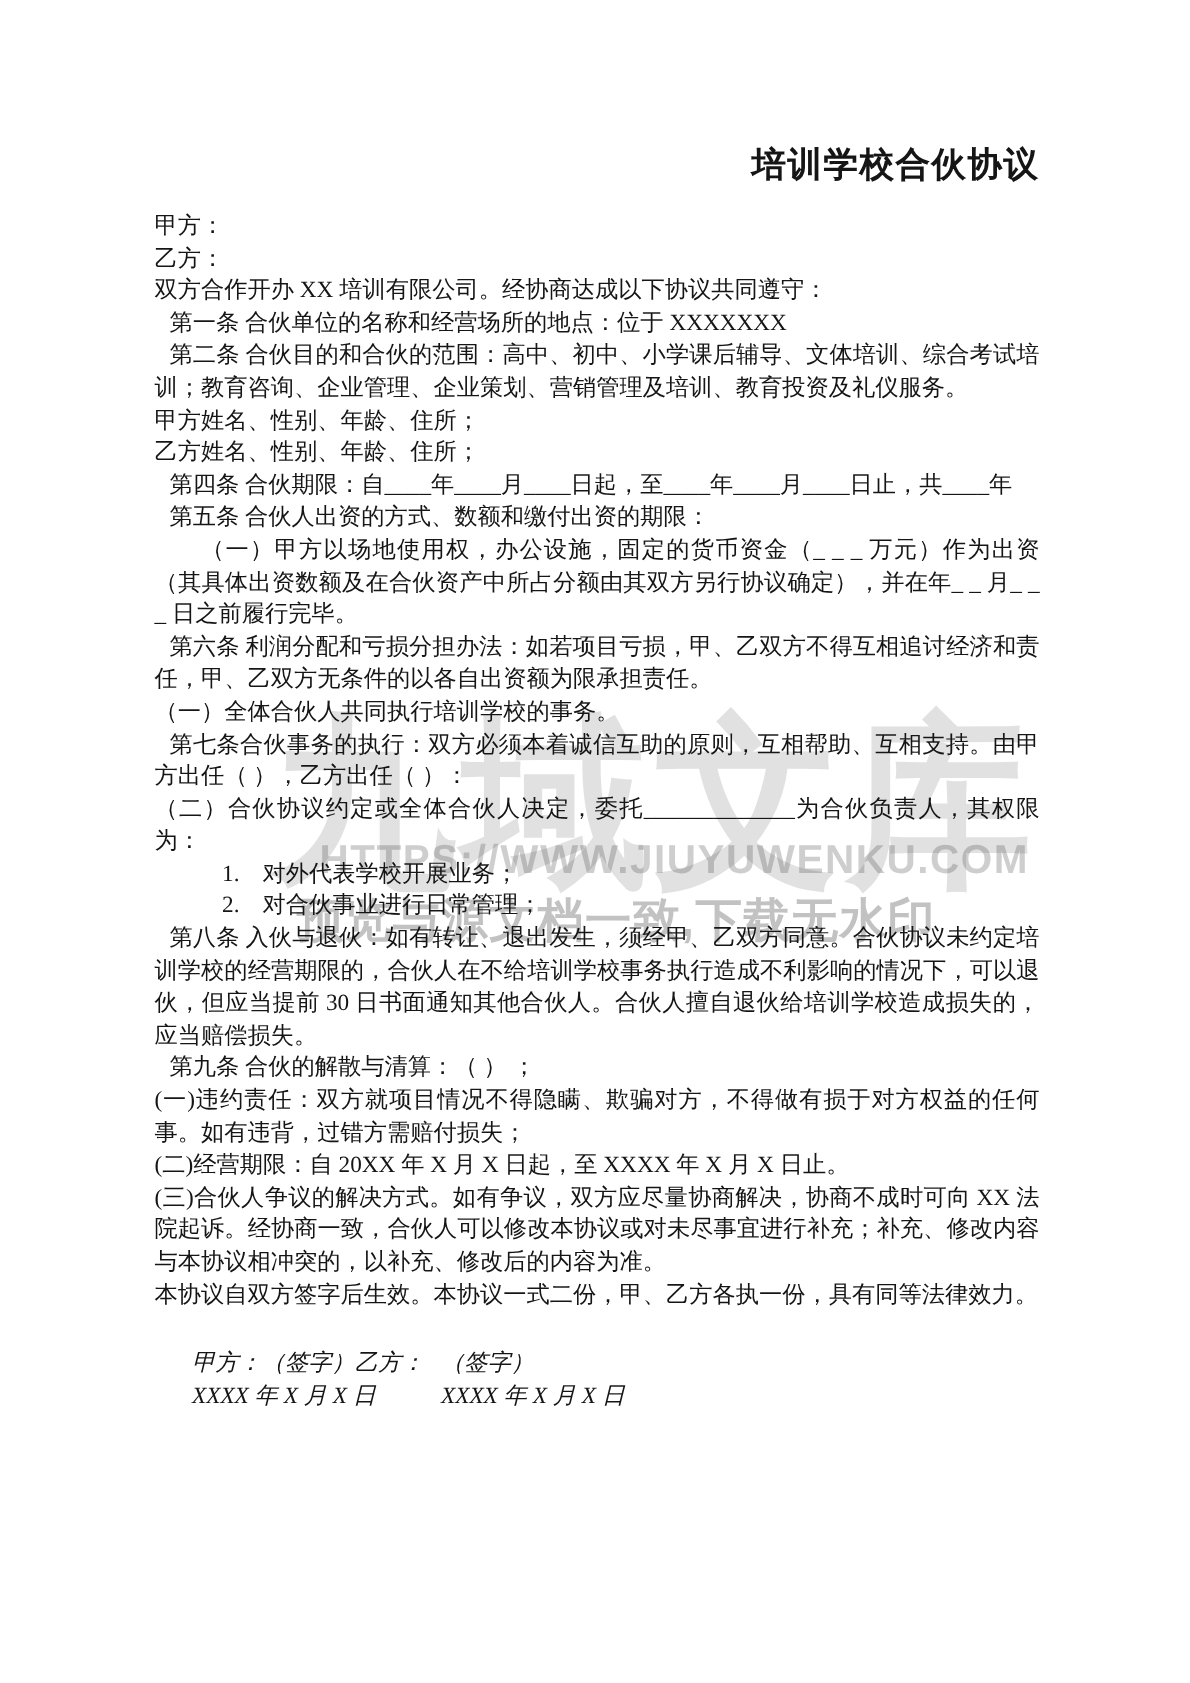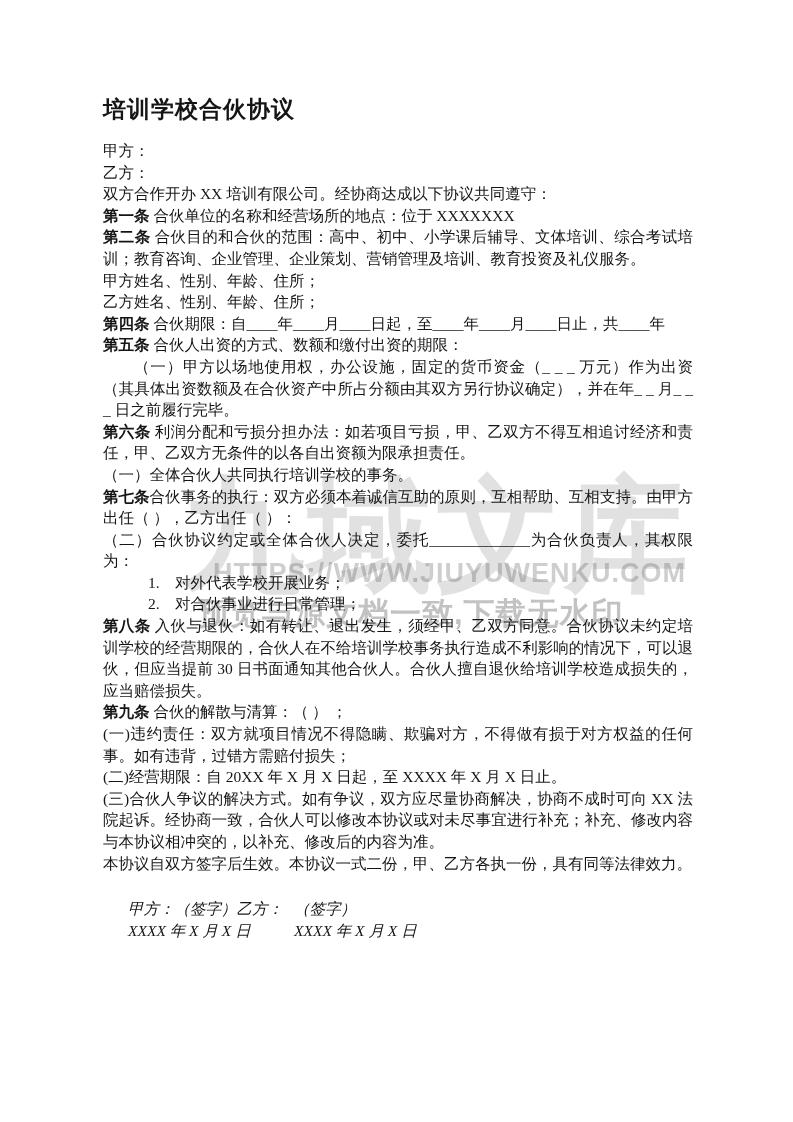--- a/index.html
+++ b/index.html
@@ -21,35 +21,35 @@
                color: rgba(80, 80, 80, 0.28); }
   .wm-slogan { left: 198px; top: 593px; font-size: 31px; letter-spacing: 1px;
                color: rgba(70, 70, 70, 0.33); }
   
   .content {
     position: absolute; z-index: 1;
     left: 103px; top: 94px; width: 590px;
   }
   .title {
     margin: 0 0 15px 0;
-    text-align: left;
+    text-align: right;
     font-size: 23px;
     font-weight: 700;
     letter-spacing: 1px;
   }
   p.line {
     margin: 0;
     font-size: 15.5px;
     line-height: 21.6px;
     text-align: justify;
   }
   p.indent { text-indent: 31px; }
   p.list   { padding-left: 45px; text-align: left; }
   .marker  { display: inline-block; min-width: 27px; }
-  strong.lead { font-weight: 700; }
+  strong.lead { font-weight: 400; margin-left: 10px; }
   
   .sig { margin-top: 24px; padding-left: 25px; font-style: italic; }
   .sig-row { display: flex; margin: 0; font-size: 15.5px; line-height: 22px; }
   .sig-left { width: 166px; flex: 0 0 auto; }
   .sig-right { flex: 0 0 auto; }
 </style>
 </head>
 <body>
 
 <div class="page">

